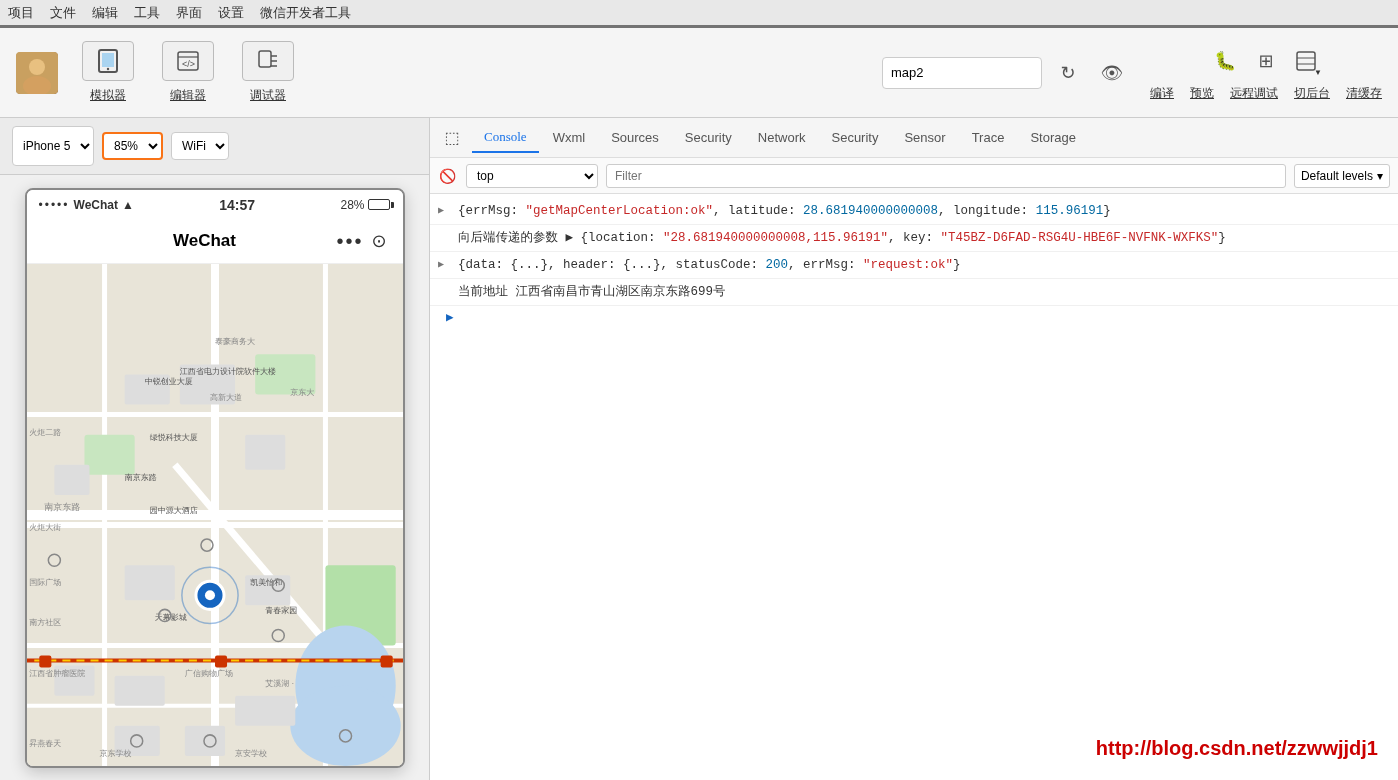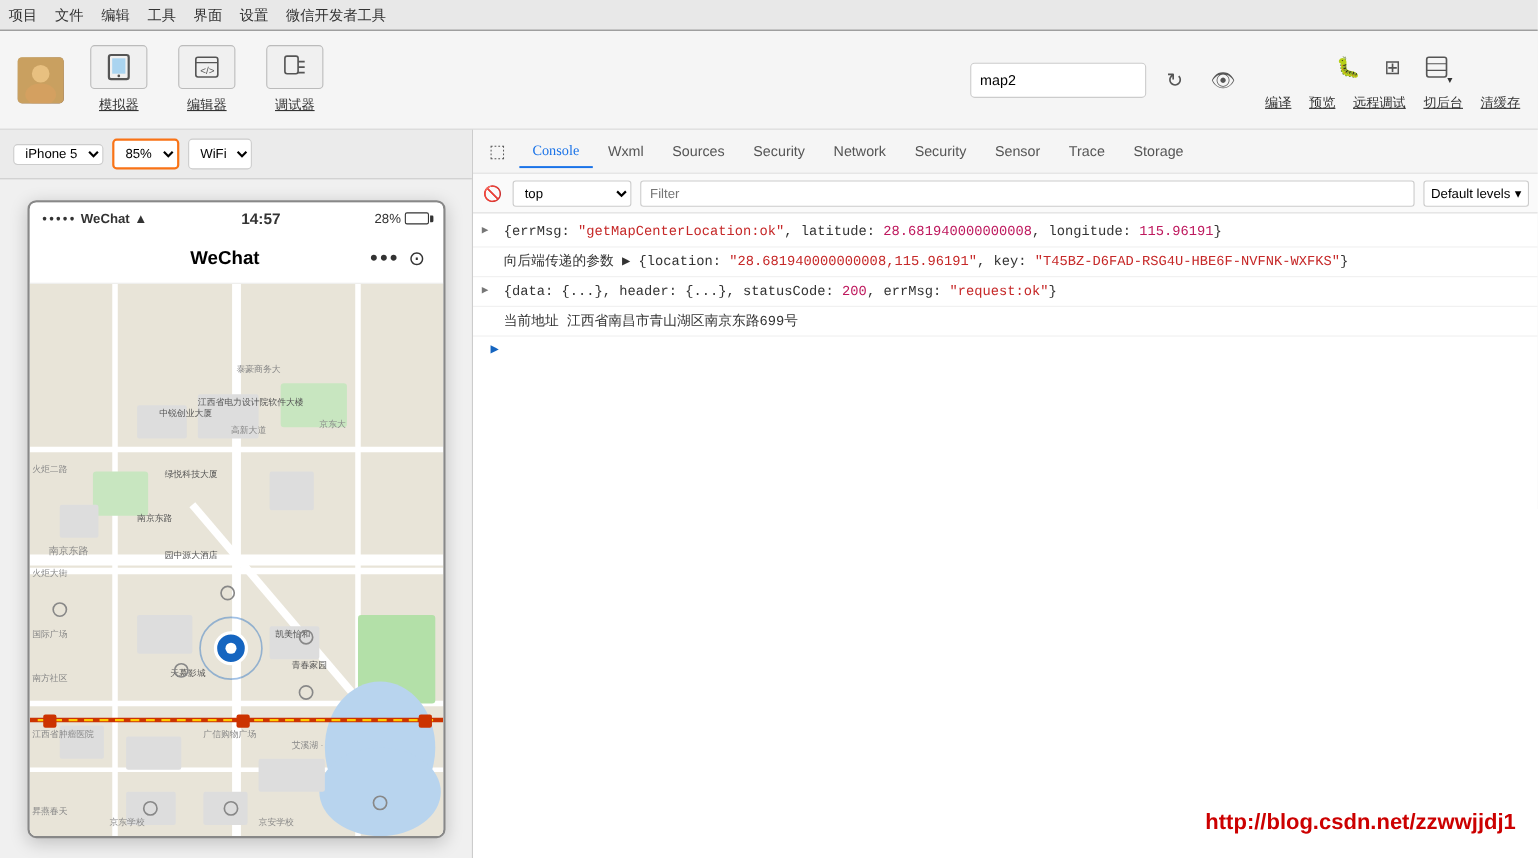--- a/index.html
+++ b/index.html
@@ -6,21 +6,21 @@
     body { font-family: 'Microsoft YaHei', Arial, sans-serif; background: #f0f0f0; font-size: 13px; overflow: hidden; width: 1398px; height: 780px; }
 
     
     .menubar {
       background: #e8e8e8;
       height: 28px;
       display: flex;
       align-items: center;
       padding: 0 8px;
       gap: 16px;
-      border-bottom: 1px solid #737373;
+      border-bottom: 3px solid #737373;
       font-size: 13px;
     }
     .menubar span { cursor: pointer; color: #333; }
 
     
     .toolbar {
       background: #f5f5f5;
       height: 90px;
       display: flex;
       align-items: center;
@@ -103,21 +103,21 @@
     }
     .simulator-controls {
       padding: 8px 12px;
       display: flex;
       align-items: center;
       gap: 8px;
       border-bottom: 1px solid #ccc;
       background: #ebebeb;
     }
     .device-select {
-      height: 19px; border: 1px solid #ccc; border-radius: 4px;
+      height: 40px; border: 1px solid #ccc; border-radius: 4px;
       padding: 0 6px; font-size: 12px; background: white;
       cursor: pointer;
     }
     .zoom-select {
       height: 28px; border: 2px solid #f97316; border-radius: 4px;
       padding: 0 6px; font-size: 12px; background: white;
       cursor: pointer;
     }
     .network-select {
       height: 28px; border: 1px solid #ccc; border-radius: 4px;
@@ -240,21 +240,21 @@
     }
     .console-clear-btn {
       width: 20px; height: 20px;
       display: flex; align-items: center; justify-content: center;
       cursor: pointer; color: #555; font-size: 14px;
       border: none; background: none; border-radius: 3px;
     }
     .console-context-select {
       height: 24px; border: 1px solid #ccc; border-radius: 3px;
       padding: 0 6px; font-size: 12px; background: white;
-      width: 108px; cursor: pointer;
+      width: 132px; cursor: pointer;
     }
     .console-filter-input {
       flex: 1; height: 24px; border: 1px solid #ccc;
       border-radius: 3px; padding: 0 8px; font-size: 12px;
     }
     .default-levels {
       height: 24px; border: 1px solid #ccc; border-radius: 3px;
       padding: 0 6px; font-size: 12px; background: white;
       cursor: pointer; display: flex; align-items: center; gap: 4px;
     }
@@ -278,21 +278,21 @@
     .expand-arrow {
       position: absolute;
       left: 8px;
       top: 5px;
       color: #777;
       font-size: 10px;
       cursor: pointer;
     }
     .console-text { word-break: break-all; }
     .c-black { color: #333; }
-    .c-blue { color: #be185d; }
+    .c-blue { color: #0369a1; }
     .c-red { color: #c62828; }
 
     .console-prompt {
       padding: 3px 8px 3px 16px;
       display: flex; align-items: center;
       color: #555;
     }
     .console-prompt-arrow { color: #1565c0; margin-right: 6px; }
 
     

